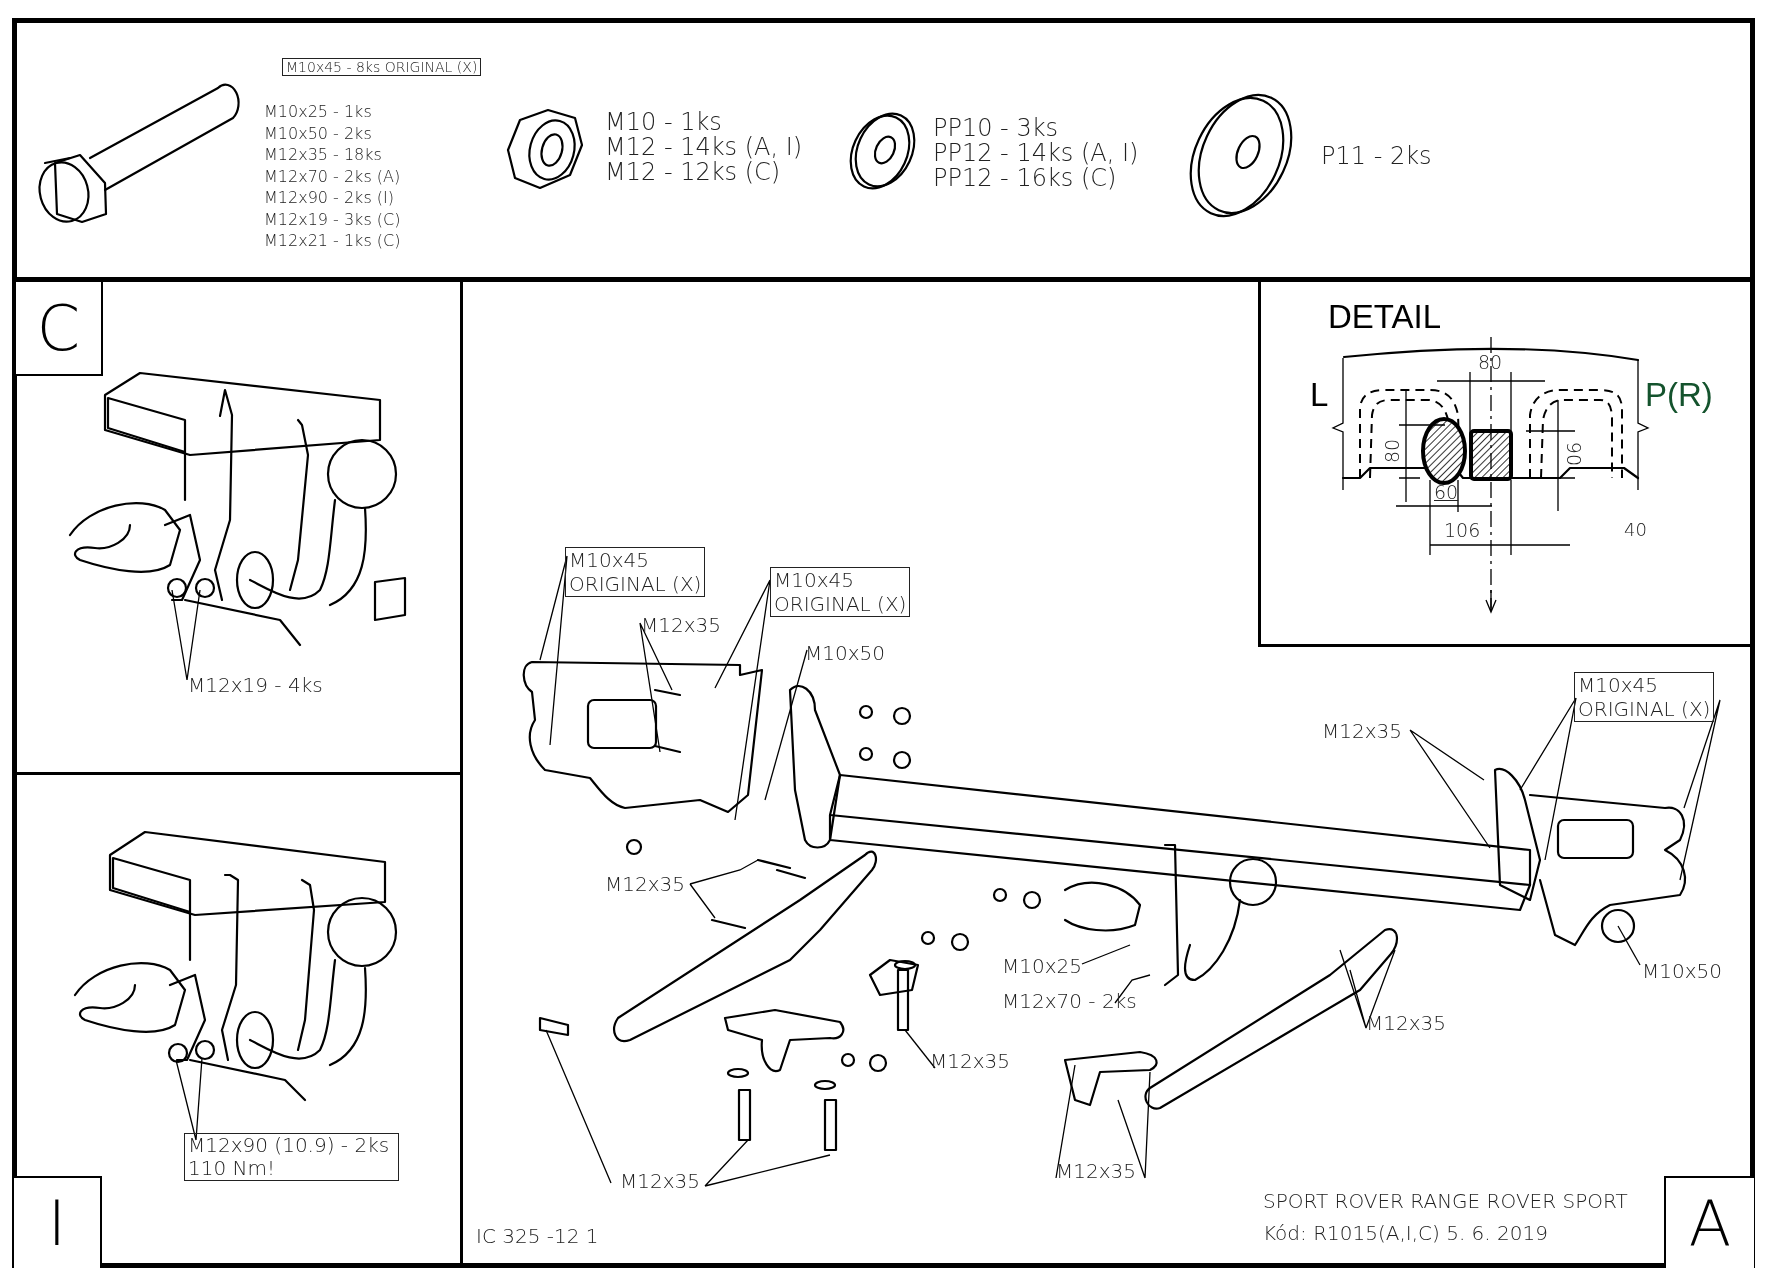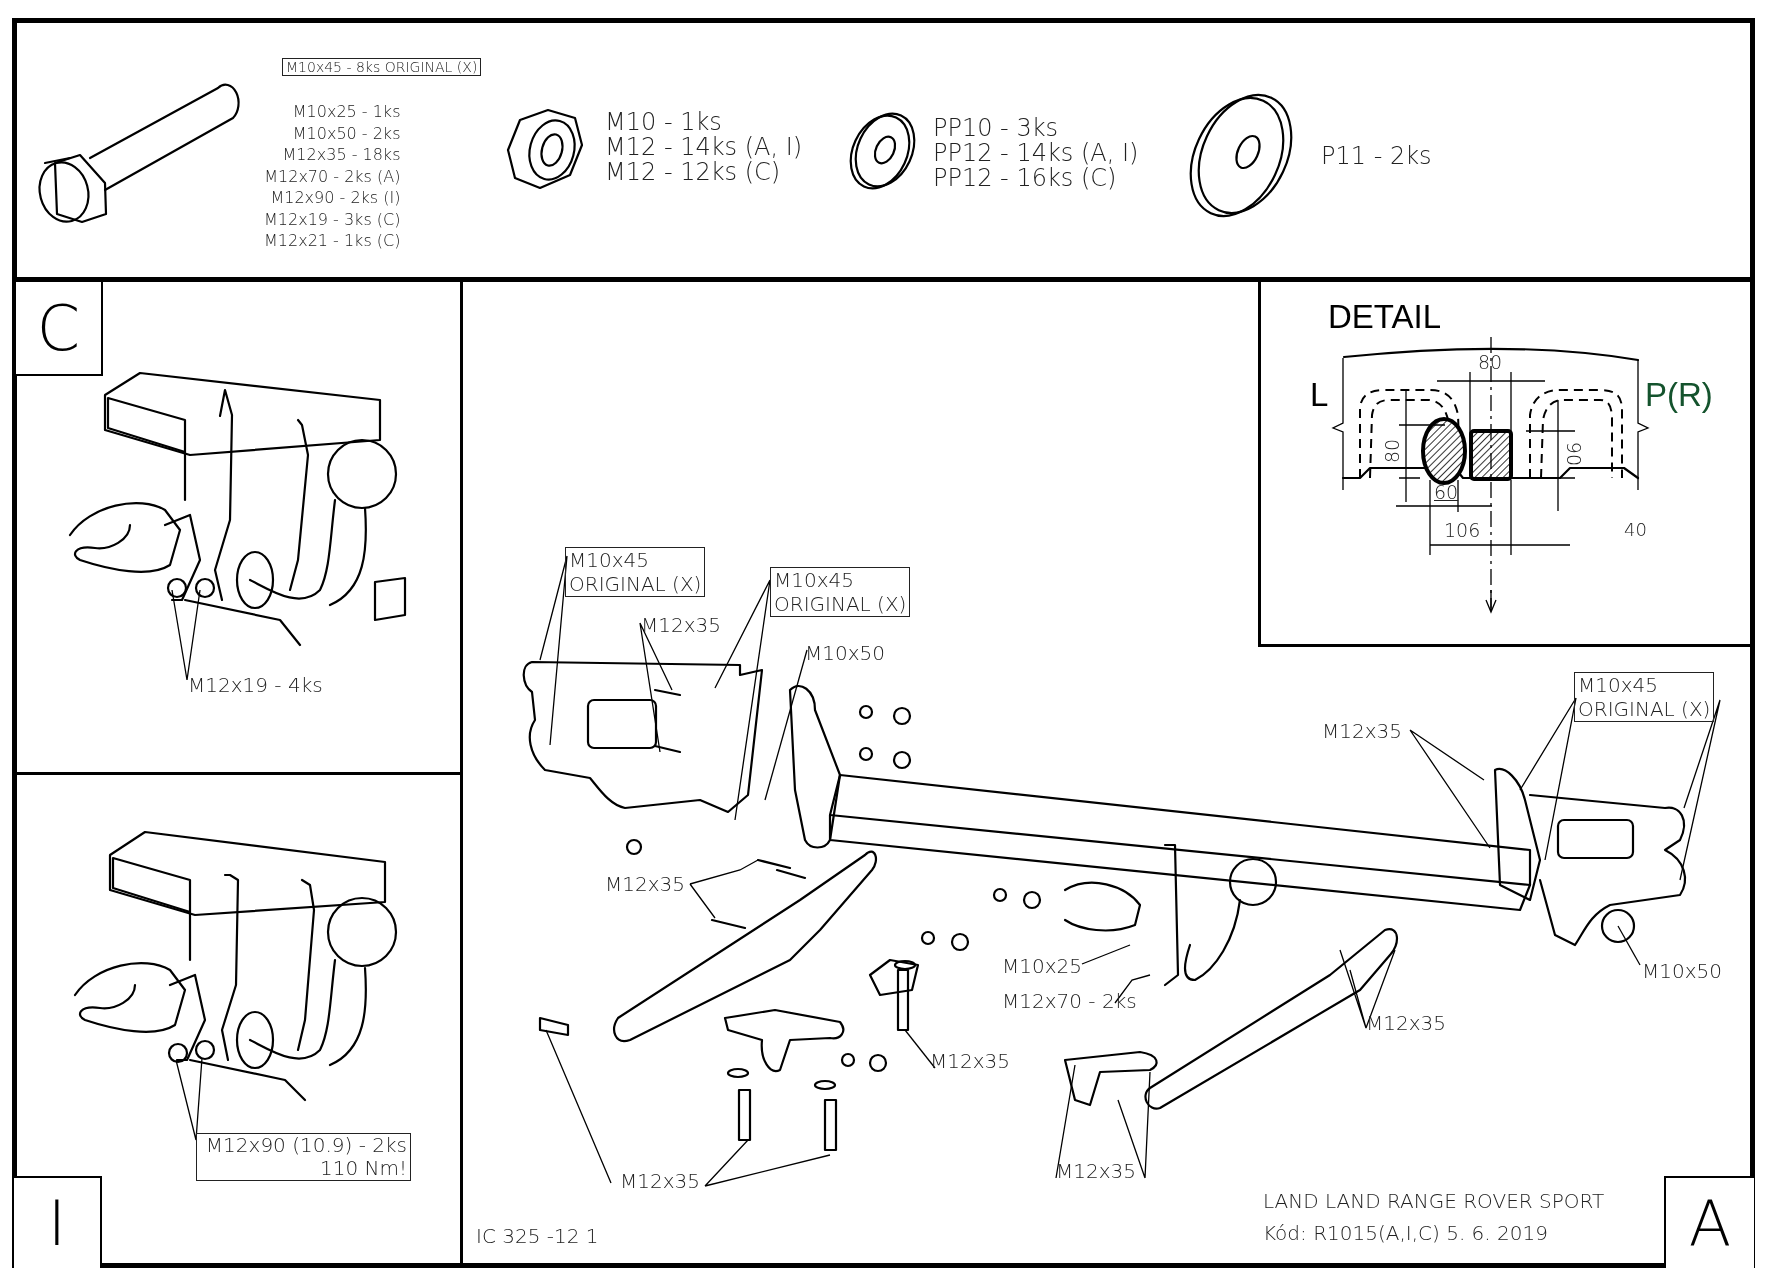--- a/index.html
+++ b/index.html
@@ -3,21 +3,21 @@
 <meta charset="utf-8">
 <style>
   html,body{margin:0;padding:0;background:#fff;}
   body{width:1766px;height:1279px;position:relative;overflow:hidden;font-family:"Liberation Sans",sans-serif;color:#222;}
   .abs{position:absolute;}
   .frame{position:absolute;border:5px solid #000;box-sizing:border-box;}
   .hline{position:absolute;background:#000;}
   .vline{position:absolute;background:#000;}
   .txt{position:absolute;font-family:"DejaVu Sans",sans-serif;font-weight:300;color:#222;white-space:nowrap;line-height:1.15;}
   .boxed{border:1.5px solid #222;padding:0 3px;}
-  .plist div{font-size:16px;line-height:21.5px;text-align:right;}
+  .plist div{font-size:16px;line-height:21.5px;}
   .big{font-size:24px;line-height:25px;}
   .lbl{font-size:20px;}
   .panel-letter{position:absolute;border:2px solid #000;box-sizing:border-box;display:flex;align-items:center;justify-content:center;font-family:"DejaVu Sans",sans-serif;font-weight:300;font-size:62px;color:#000;background:#fff;}
   svg{position:absolute;left:0;top:0;overflow:visible;}
   svg .l{fill:none;stroke:#000;stroke-width:2.2;stroke-linejoin:round;stroke-linecap:round;}
   svg .t{fill:none;stroke:#000;stroke-width:1.3;}
   svg .d{fill:none;stroke:#000;stroke-width:2;stroke-dasharray:9 6;}
   svg .h{fill:url(#hatch);stroke:#000;stroke-width:4;}
 </style>
 </head>
@@ -108,21 +108,21 @@
   <path class="l" d="M335 960 C330 1000 330 1030 320 1050 C300 1070 270 1050 250 1040"></path>
   <path class="l" d="M365 968 C368 1010 365 1050 330 1065"></path>
   <ellipse class="l" cx="255" cy="1040" rx="18" ry="28"></ellipse>
   <path class="l" d="M75 995 C95 965 145 955 170 970 L185 990 L175 1025 C155 1038 115 1030 85 1020 C75 1015 80 1005 100 1008 C115 1010 135 1000 135 985"></path>
   <path class="l" d="M170 985 L195 975 L205 1020 L187 1060 L177 1060"></path>
   <path class="l" d="M190 1060 L285 1080 L305 1100"></path>
   <circle class="l" cx="178" cy="1053" r="9"></circle>
   <circle class="l" cx="205" cy="1050" r="9"></circle>
   <path class="t" d="M196 1140 L176 1060 M196 1140 L202 1058"></path>
 </svg>
-<div class="txt boxed lbl" style="left:196px;top:1133px;width:207px;text-align:right;line-height:23px;">
+<div class="txt boxed lbl" style="left:184px;top:1133px;width:207px;text-align:left;line-height:23px;">
   <div>M12x90 (10.9) - 2ks</div>
   <div>110 Nm!</div>
 </div>
 <div class="panel-letter" style="left:14px;top:1176px;width:88px;height:92px;border-bottom:none;border-left:none;">I</div>
 
 <div class="abs" style="left:1328px;top:298px;font-size:33px;font-family:'Liberation Sans',sans-serif;color:#000;">DETAIL</div>
 <div class="abs" style="left:1310px;top:376px;font-size:33px;font-family:'Liberation Sans',sans-serif;color:#000;">L</div>
 <div class="abs" style="left:1645px;top:376px;font-size:33px;font-family:'Liberation Sans',sans-serif;color:#14532d;">P(R)</div>
 <svg width="1766" height="1279">
   <defs>
@@ -247,15 +247,15 @@
 <div class="txt lbl" style="left:605px;top:873px;">M12x35</div>
 <div class="txt lbl" style="left:1642px;top:960px;">M10x50</div>
 <div class="txt lbl" style="left:1002px;top:955px;">M10x25</div>
 <div class="txt lbl" style="left:971px;top:990px;margin-left:31px;">M12x70 - 2ks</div>
 <div class="txt lbl" style="left:1366px;top:1012px;">M12x35</div>
 <div class="txt lbl" style="left:930px;top:1050px;">M12x35</div>
 <div class="txt lbl" style="left:620px;top:1170px;">M12x35</div>
 <div class="txt lbl" style="left:1056px;top:1160px;">M12x35</div>
 
 <div class="txt lbl" style="left:476px;top:1225px;">IC 325 -12 1</div>
-<div class="txt lbl" style="left:1263px;top:1190px;">LAND LAND RANGE ROVER SPORT</div>
+<div class="txt lbl" style="left:1263px;top:1190px;">SPORT ROVER RANGE ROVER SPORT</div>
 <div class="txt lbl" style="left:1263px;top:1222px;">Kód: R1015(A,I,C)  5. 6. 2019</div>
 <div class="panel-letter" style="left:1664px;top:1176px;width:90px;height:92px;border-right:none;border-bottom:none;">A</div>
 
 </body></html>

